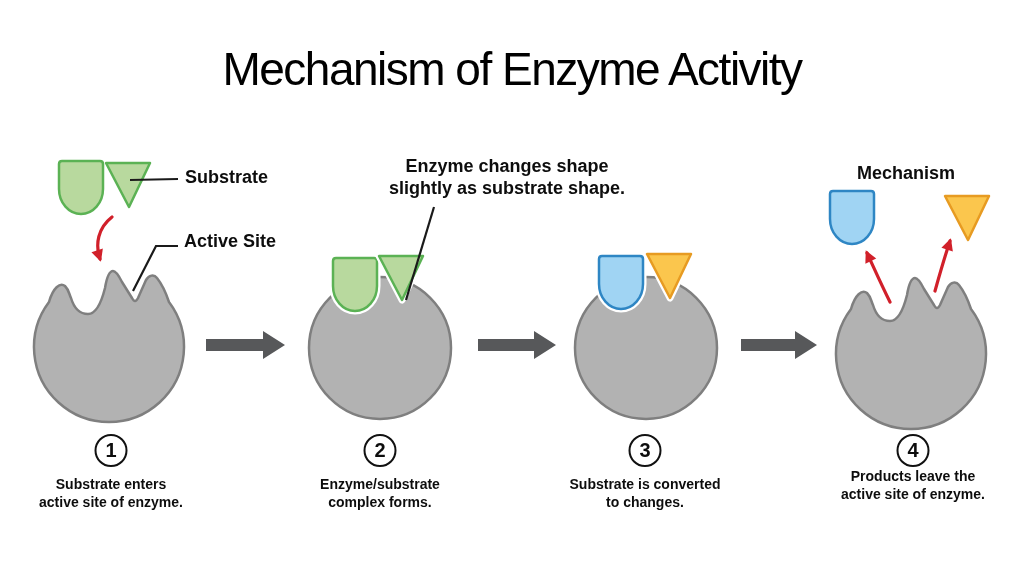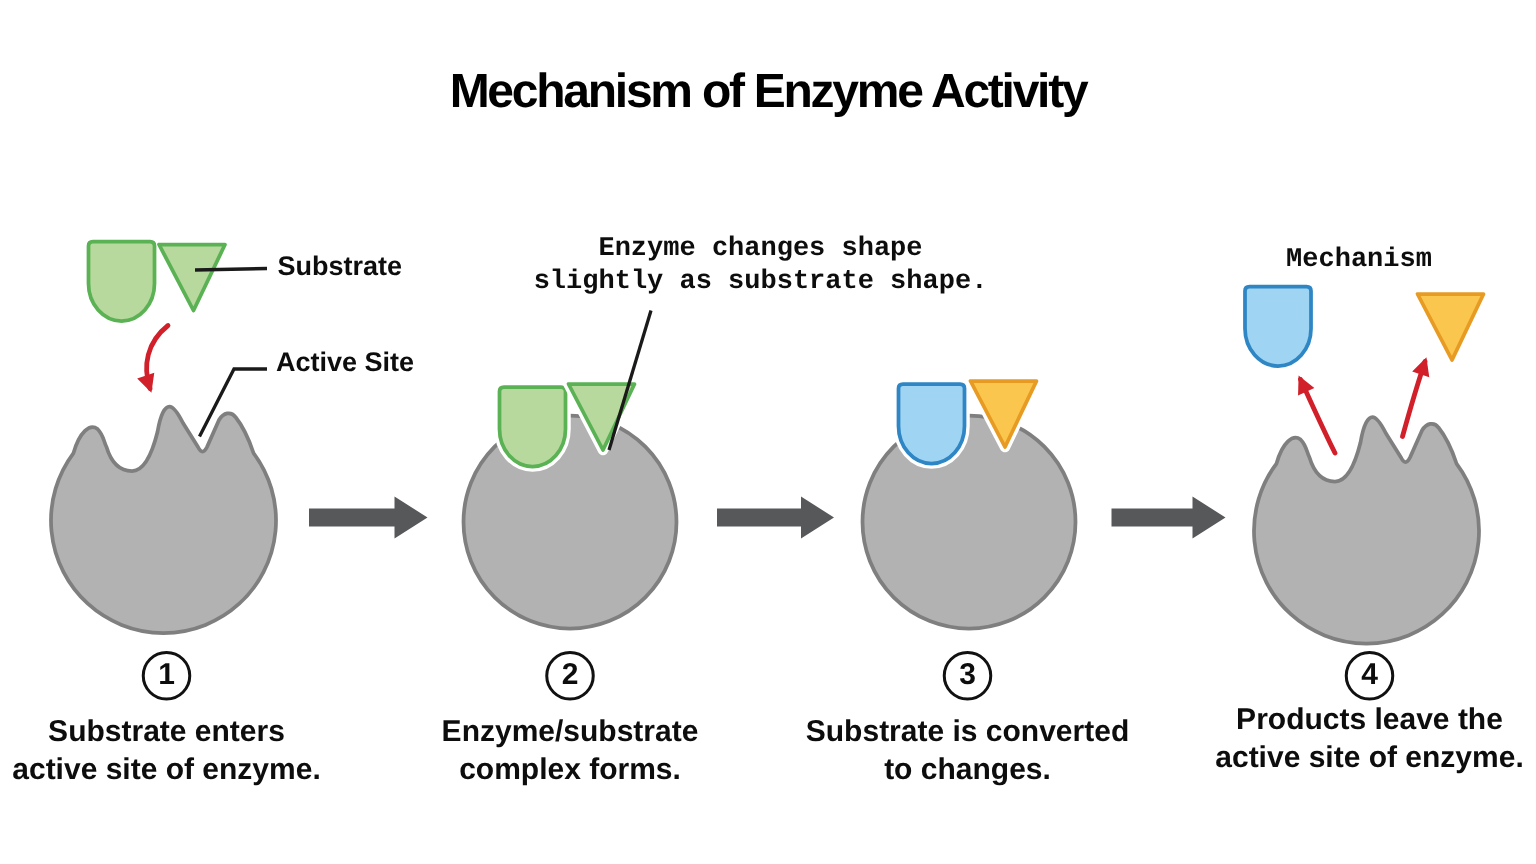--- a/index.html
+++ b/index.html
@@ -4,34 +4,34 @@
 <style>
   html,body{margin:0;padding:0;background:#e9e9e9;}
   .canvas{
     position:relative;width:1024px;height:576px;background:#ffffff;
     font-family:"Liberation Sans",sans-serif;color:#111;overflow:hidden;
     margin:0 auto;
   }
   .art{position:absolute;left:0;top:0;width:1024px;height:576px;}
   .title{
     position:absolute;left:512px;top:42px;transform:translateX(-50%);
-    font-size:32px;font-weight:bold;letter-spacing:-1.5px;white-space:nowrap;
+    font-size:46px;font-weight:normal;letter-spacing:-1.5px;white-space:nowrap;
     color:#000;
   }
   .lbl{position:absolute;font-size:18px;font-weight:bold;white-space:nowrap;color:#0d0d0d;text-align:right;}
-  .centered{transform:translateX(-50%);text-align:center;font-family:Liberation Mono, monospace;}
+  .centered{transform:translateX(-50%);text-align:center;}
   .annotation{line-height:1.22;}
   .badge{
     position:absolute;width:33px;height:33px;border:2.5px solid #111;border-radius:50%;
     background:#fff;box-sizing:border-box;font-size:20px;font-weight:bold;
     line-height:28px;text-align:center;transform:translateX(-50%);color:#0d0d0d;
   }
   .caption{
     position:absolute;transform:translateX(-50%);text-align:center;
-    font-size:20px;font-weight:bold;line-height:1.25;white-space:nowrap;color:#0d0d0d;
+    font-size:14px;font-weight:bold;line-height:1.25;white-space:nowrap;color:#0d0d0d;
   }
 </style>
 </head>
 <body>
 
 <div class="canvas">
 
   <svg class="art" viewBox="0 0 1024 576" xmlns="http://www.w3.org/2000/svg">
     <defs>
       <marker id="red-head" markerUnits="userSpaceOnUse" markerWidth="16" markerHeight="16" refX="11" refY="8" orient="auto">

